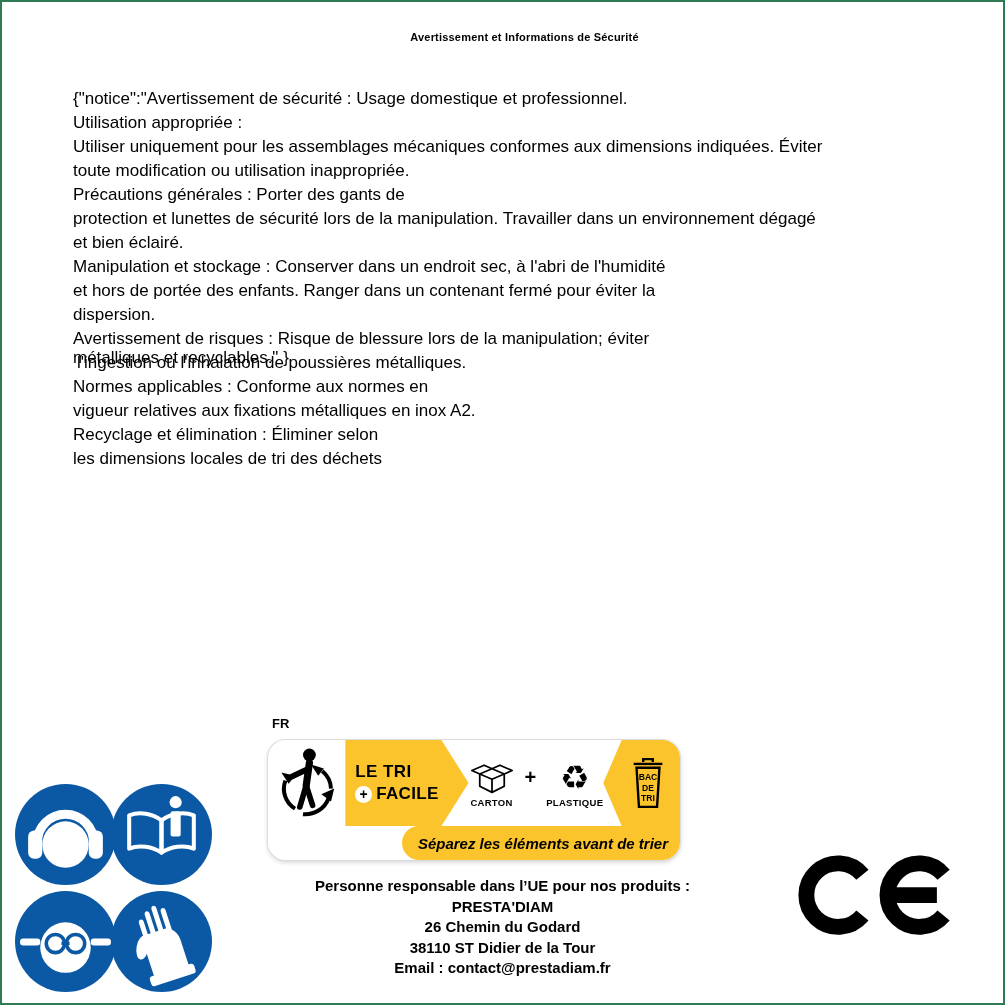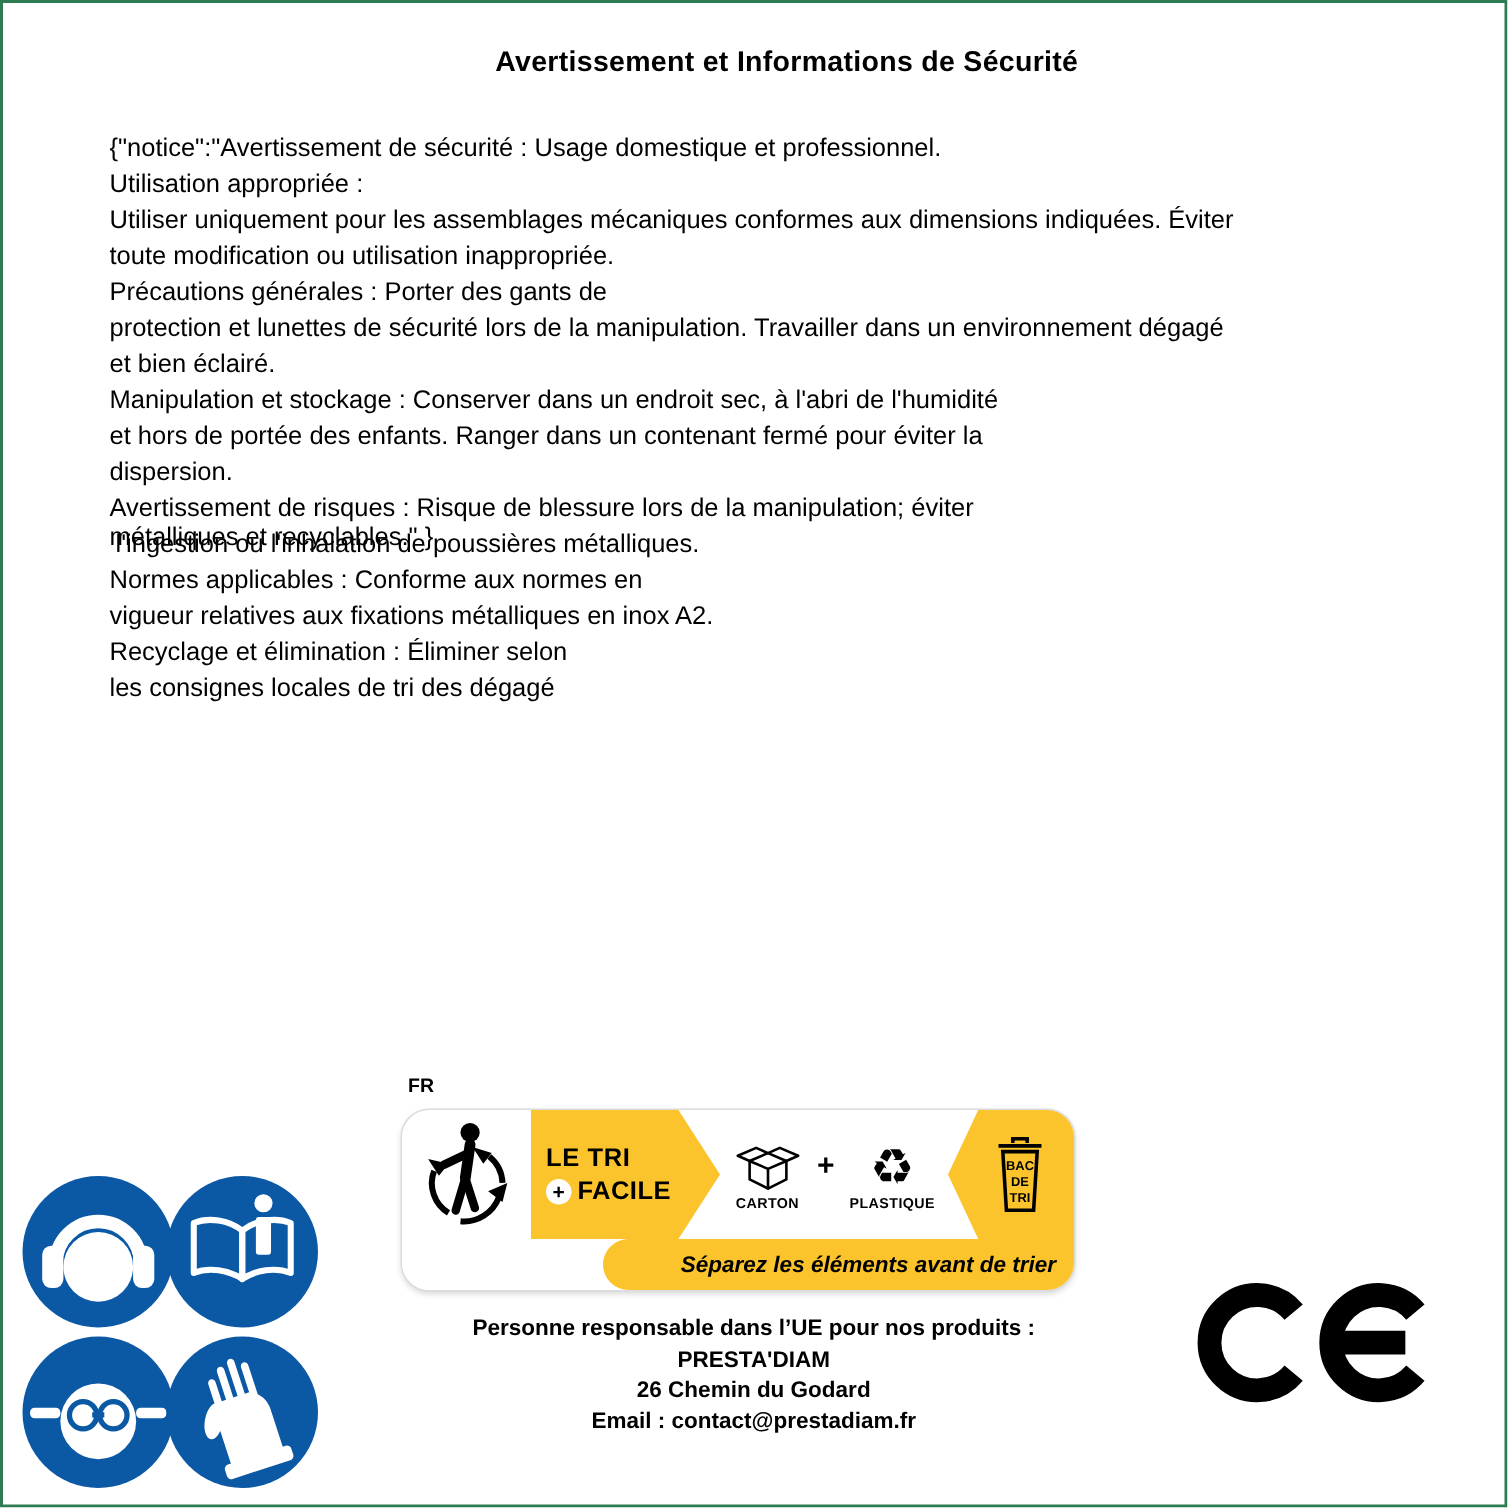--- a/index.html
+++ b/index.html
@@ -13,21 +13,21 @@
   body{background:#fff;font-family:"Liberation Sans",sans-serif;color:var(--ink);}
   svg{display:block;}
 
   .page{
     position:relative;width:1005px;height:1005px;background:var(--page-bg);
     border:2px solid var(--border-green);overflow:hidden;
   }
 
   .title{
     position:absolute;top:29px;left:0;width:100%;text-align:center;
-    font-size:19px;font-weight:bold;letter-spacing:.2px;padding-left:44px;
+    font-size:11px;font-weight:bold;letter-spacing:.2px;padding-left:44px;
   }
 
   .notice{
     position:absolute;left:71px;top:85px;font-size:17px;line-height:24px;
     white-space:nowrap;color:var(--ink);
   }
   .nline{height:24px;}
   .overlap{position:relative;}
   .overlap .ghost{position:absolute;left:0;top:-5px;}
   .overlap .main{position:absolute;left:4px;top:0;}
@@ -41,21 +41,21 @@
   #icon-ear{left:13px;top:782px;}
   #icon-book{left:109px;top:782px;}
   #icon-eye{left:13px;top:889px;}
   #icon-glove{left:109px;top:889px;}
   .blue-ring{stroke:var(--safety-blue);stroke-width:3.5px;}
   .blue-fill{fill:var(--safety-blue);}
 
   
   .fr-label{position:absolute;left:270px;top:714px;font-size:13px;font-weight:bold;}
   .tri-card{
-    position:absolute;left:266px;top:738px;width:448px;height:120px;background:#fff;
+    position:absolute;left:266px;top:738px;width:412px;height:120px;background:#fff;
     border-radius:18px;overflow:hidden;display:flex;flex-direction:column;
     box-shadow:0 0 0 1px #dcdcdc,0 2px 5px rgba(0,0,0,.2);
   }
   .tri-top{height:86px;display:flex;}
   .triman-zone{width:86px;display:flex;align-items:center;justify-content:center;}
   .tri-chevron{
     width:126px;background:var(--tri-yellow);
     clip-path:polygon(0 0,78% 0,100% 50%,78% 100%,0 100%);
     display:flex;flex-direction:column;justify-content:center;gap:2px;
     padding:0 30px 0 10px;
@@ -114,21 +114,21 @@
     <div class="nline">et hors de portée des enfants. Ranger dans un contenant fermé pour éviter la</div>
     <div class="nline">dispersion.</div>
     <div class="nline">Avertissement de risques : Risque de blessure lors de la manipulation; éviter</div>
     <div class="nline overlap">
       <span class="ghost">métalliques et recyclables." }</span>
       <span class="main">l'ingestion ou l'inhalation de poussières métalliques.</span>
     </div>
     <div class="nline">Normes applicables : Conforme aux normes en</div>
     <div class="nline">vigueur relatives aux fixations métalliques en inox A2.</div>
     <div class="nline">Recyclage et élimination : Éliminer selon</div>
-    <div class="nline">les consignes locales de tri des dégagé</div>
+    <div class="nline">les dimensions locales de tri des déchets</div>
   </div>
 
   <div class="sicon" id="icon-ear">
     <svg viewBox="0 0 100 100">
       <path d="M22 58 A28 28 0 0 1 78 58" stroke="#fff" stroke-width="9" fill="none"></path>
       <circle cx="50" cy="60" r="23" fill="#fff"></circle>
       <rect x="13" y="46" width="14" height="28" rx="6" fill="#fff"></rect>
       <rect x="73" y="46" width="14" height="28" rx="6" fill="#fff"></rect>
     </svg>
   </div>
@@ -237,20 +237,21 @@
     <div class="tri-bottom">
       <div class="tri-spacer"></div>
       <div class="tagline-strip">Séparez les éléments avant de trier</div>
     </div>
   </div>
 
   <div class="company">
     <div>Personne responsable dans l’UE pour nos produits :</div>
     <div>PRESTA'DIAM</div>
     <div>26 Chemin du Godard</div>
+    <div>38110 ST Didier de la Tour</div>
     <div>Email : contact@prestadiam.fr</div>
   </div>
 
   <svg class="ce" viewBox="0 0 195 100">
     <g stroke="#000" stroke-width="18" fill="none">
       <path d="M77.6 26.9 A36 36 0 1 0 77.6 73.1"></path>
       <path d="M169.6 26.9 A36 36 0 1 0 169.6 73.1"></path>
       <path d="M108 50 L162 50"></path>
     </g>
   </svg>

